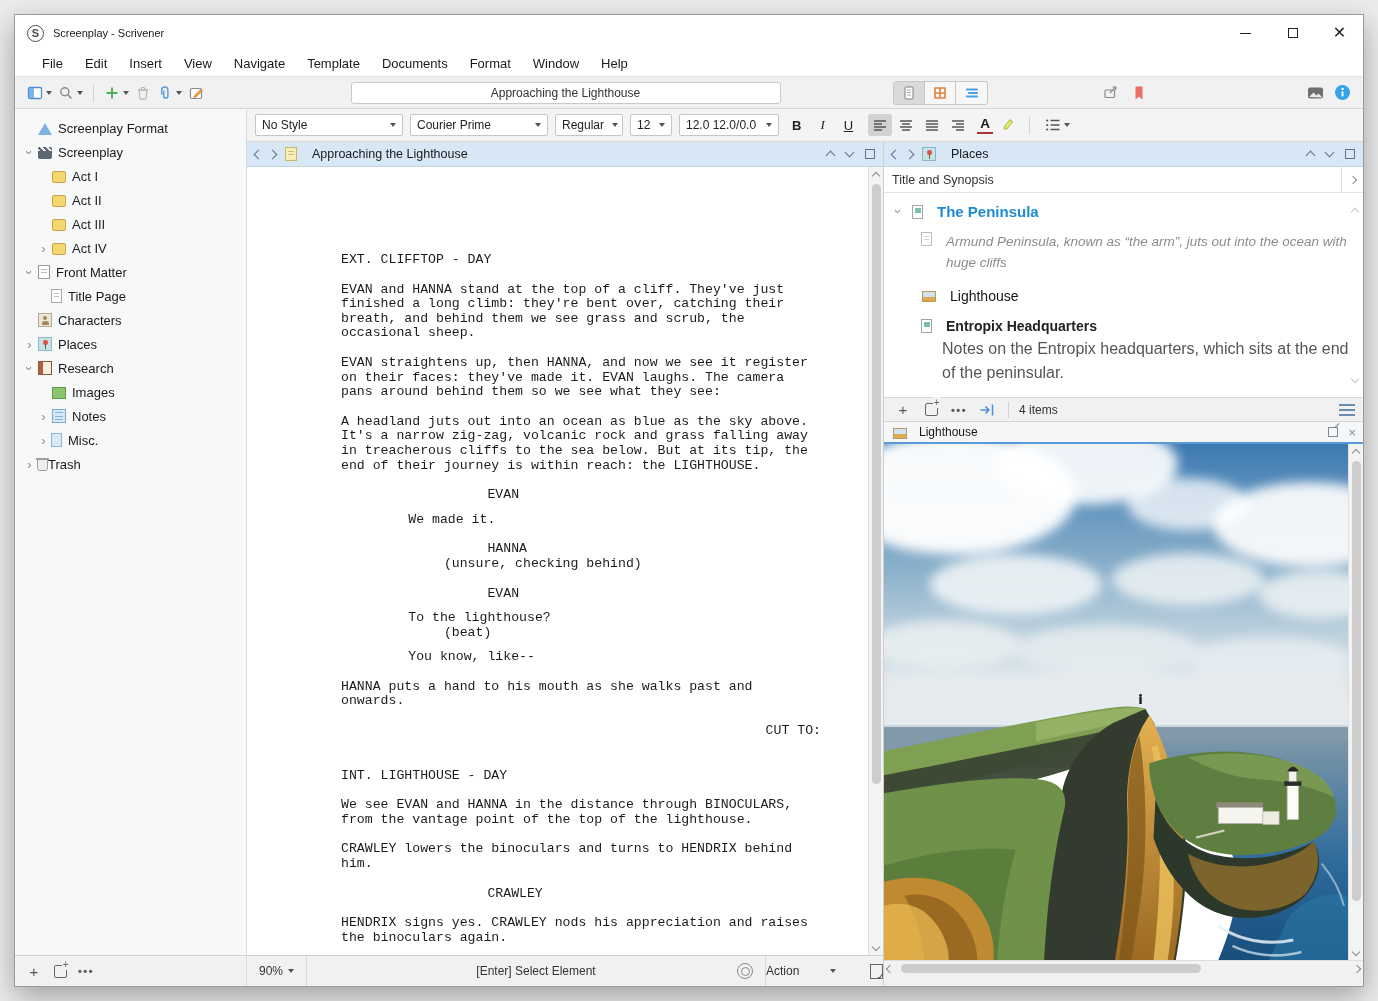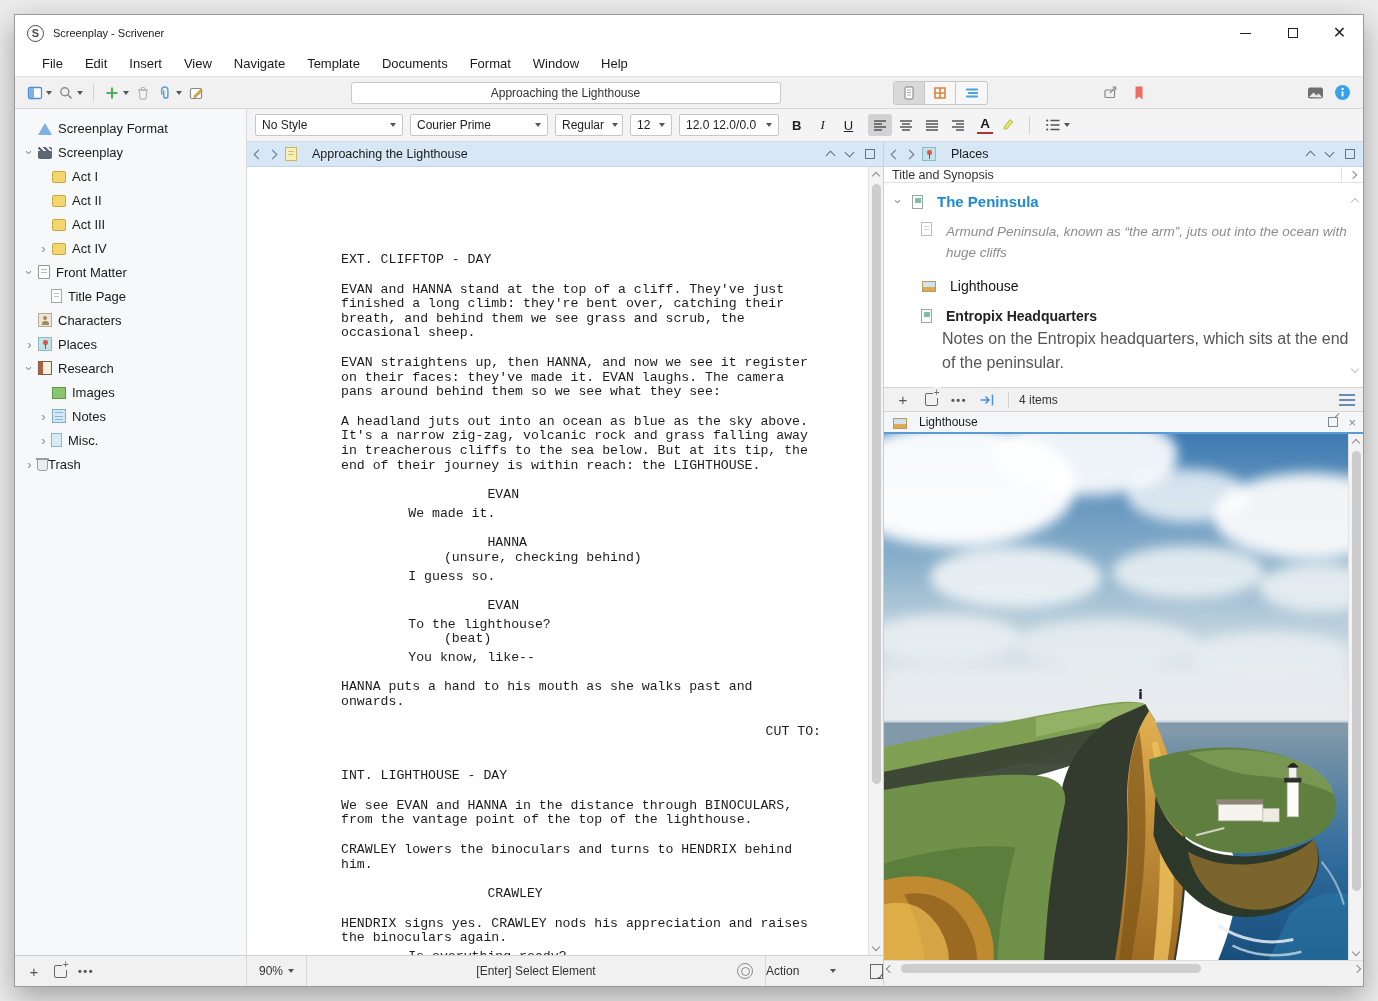--- a/index.html
+++ b/index.html
@@ -115,41 +115,41 @@
   .ph-right { margin-left:auto; display:flex; align-items:center; gap:12px; }
   .split-box { width:10px; height:10px; border:1.4px solid #5f7388; }
 
   .editor-body { flex:1; min-height:0; display:flex; background:#fff; }
   .page-scroll { flex:1; overflow:hidden; }
   .page { padding:86px 0 0 94px; width:600px; font-family:"Liberation Mono","DejaVu Sans Mono",monospace;
     font-size:13.2px; line-height:14.6px; color:#1c1c1c; }
   .line { white-space:pre-line; width:480px; margin-top:15px; }
   .line.first { margin-top:0; }
   .line.xl { margin-top:30px; }
-  .line.dialogue { padding-left:8.5ch; margin-top:4px; }
+  .line.dialogue { padding-left:8.5ch; margin-top:10px; }
   .line.paren { padding-left:13ch; margin-top:0; }
   .line.character { padding-left:18.5ch; }
   .line.transition { text-align:right; }
 
   .vscroll { width:15px; flex:0 0 auto; background:#f3f3f3; border-left:1px solid #e2e2e2; display:flex; flex-direction:column; align-items:center; }
   .vscroll .thumb { width:9px; background:#cdcdcd; border-radius:5px; margin-top:3px; }
   .sc-arrow { height:14px; display:flex; align-items:center; justify-content:center; flex:0 0 auto; }
 
   .editor-footer { height:31px; flex:0 0 auto; background:#f1f1f1; border-top:1px solid #d0d0d0; display:flex; align-items:stretch; }
   .ef-zoom { width:60px; border-right:1px solid #d8d8d8; display:flex; align-items:center; justify-content:center; gap:3px; font-size:12px; color:#333; }
   .ef-status { flex:1; display:flex; align-items:center; justify-content:center; font-size:12px; color:#333; position:relative; }
   .ef-target { position:absolute; right:12px; top:7px; width:16px; height:16px; border:1.5px solid #8a8a8a; border-radius:50%; display:flex; align-items:center; justify-content:center; }
   .ef-target::before { content:""; width:7px; height:7px; border:1.5px solid #8a8a8a; border-radius:50%; }
   .ef-action { width:118px; border-left:1px solid #d8d8d8; display:flex; align-items:center; justify-content:space-between; gap:4px; font-size:12px; color:#333; }
   .script-check { width:13px; height:15px; border:1px solid #666; position:relative; margin-left:6px; }
   .script-check::after { content:"✓"; position:absolute; right:-3px; bottom:-4px; font-size:10px; color:#444; }
 
   
   .right-col { flex:1; display:flex; flex-direction:column; min-width:0; }
-  .col-header { height:16px; flex:0 0 auto; background:#fff; border-bottom:1px solid #e2e2e2; display:flex; align-items:center; padding:0 0 0 8px; font-size:12.5px; color:#333; }
+  .col-header { height:26px; flex:0 0 auto; background:#fff; border-bottom:1px solid #e2e2e2; display:flex; align-items:center; padding:0 0 0 8px; font-size:12.5px; color:#333; }
   .col-header .arr { margin-left:auto; border-left:1px solid #e2e2e2; width:22px; align-self:stretch; display:flex; align-items:center; justify-content:center; }
   .outline { height:204px; flex:0 0 auto; background:#fff; padding:10px 16px 0 6px; position:relative; overflow:hidden; }
   .o-group { display:flex; align-items:center; gap:6px; padding-left:2px; }
   .o-group-title { font-size:15px; font-weight:bold; color:#1e8bd0; margin-left:2px; }
   .o-syn { display:flex; gap:8px; padding-left:30px; margin-top:12px; }
   .o-syn-text { font-size:13.5px; font-style:italic; color:#8c8c8c; line-height:1.55; width:408px; }
   .o-item { display:flex; align-items:center; gap:8px; padding-left:30px; margin-top:14px; }
   .o-item-title { font-size:14px; color:#141414; }
   .o-item-title.semibold { font-weight:bold; color:#222; }
   .o-note { padding-left:52px; margin-top:3px; font-size:16px; color:#555; line-height:1.5; width:460px; }
@@ -499,21 +499,20 @@
 on their faces: they've made it. EVAN laughs. The camera
 pans around behind them so we see what they see:</div>
                   <div class="line action">A headland juts out into an ocean as blue as the sky above.
 It's a narrow zig-zag, volcanic rock and grass falling away
 in treacherous cliffs to the sea below. But at its tip, the
 end of their journey is within reach: the LIGHTHOUSE.</div>
                   <div class="line character">EVAN</div>
                   <div class="line dialogue">We made it.</div>
                   <div class="line character">HANNA</div>
                   <div class="line paren">(unsure, checking behind)</div>
-                  <div class="line dialogue">I guess so.</div>
                   <div class="line character">EVAN</div>
                   <div class="line dialogue">To the lighthouse?</div>
                   <div class="line paren">(beat)</div>
                   <div class="line dialogue">You know, like--</div>
                   <div class="line action">HANNA puts a hand to his mouth as she walks past and
 onwards.</div>
                   <div class="line transition">CUT TO:</div>
                   <div class="line scene xl">INT. LIGHTHOUSE - DAY</div>
                   <div class="line action">We see EVAN and HANNA in the distance through BINOCULARS,
 from the vantage point of the top of the lighthouse.</div>

